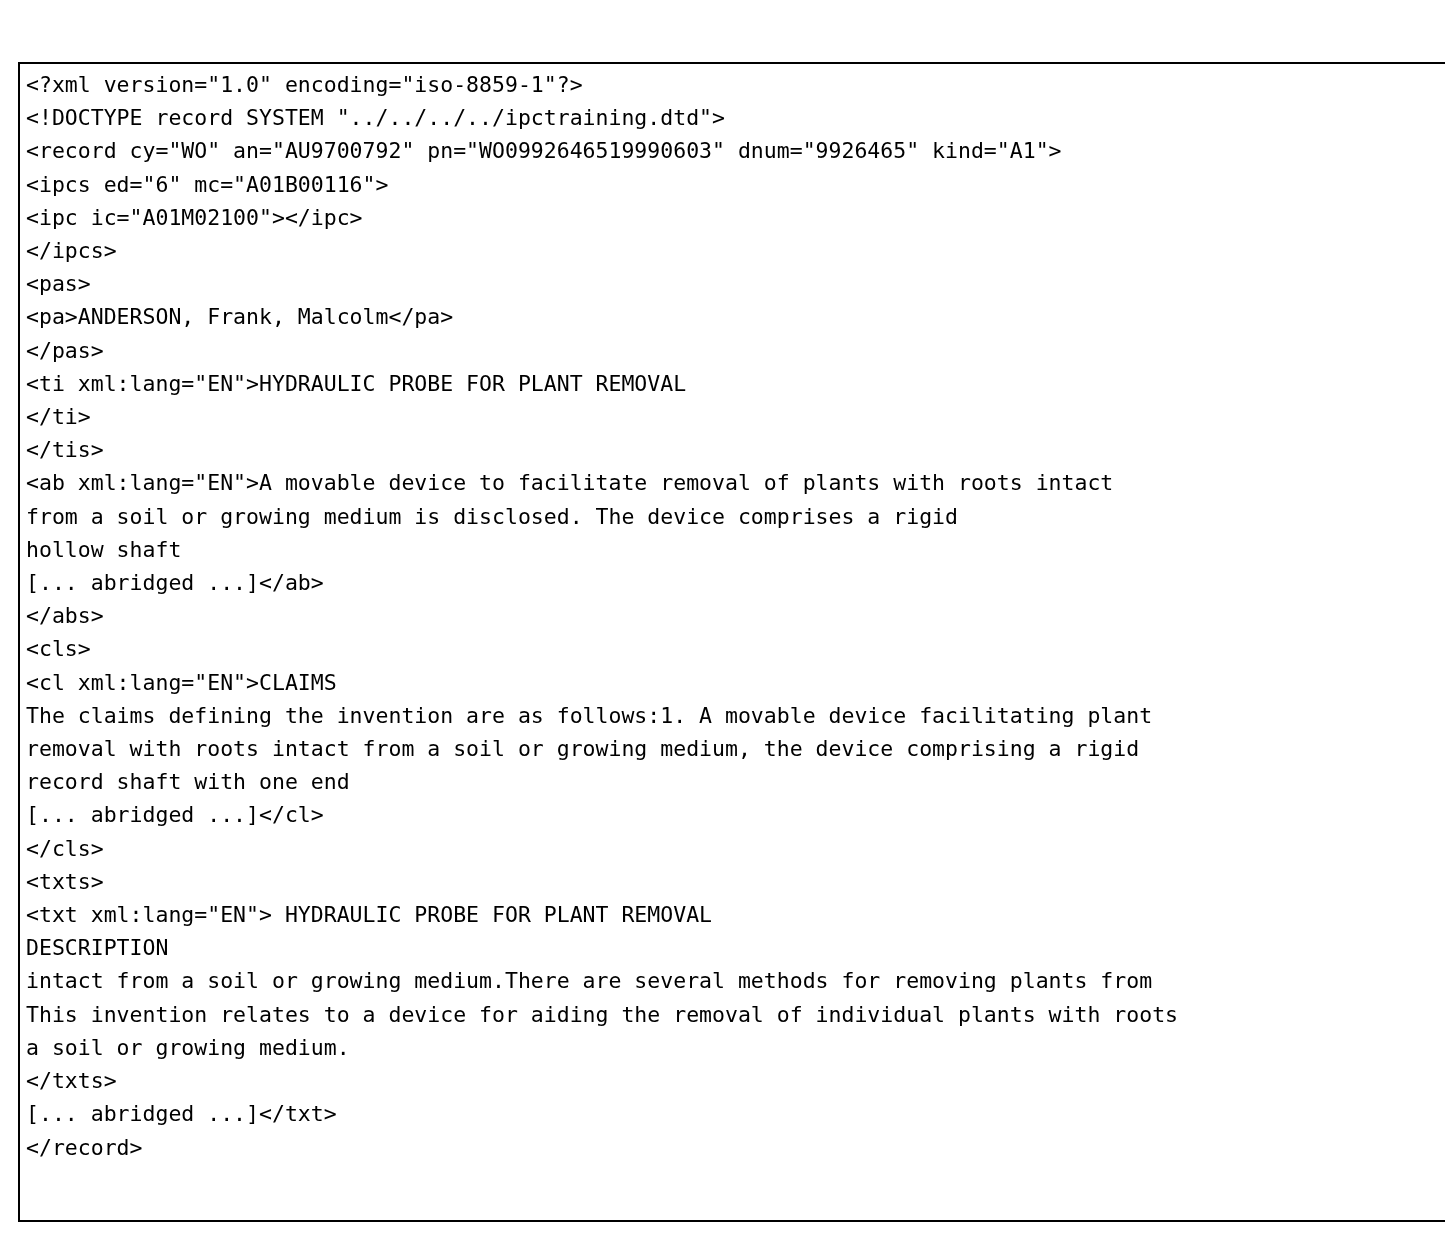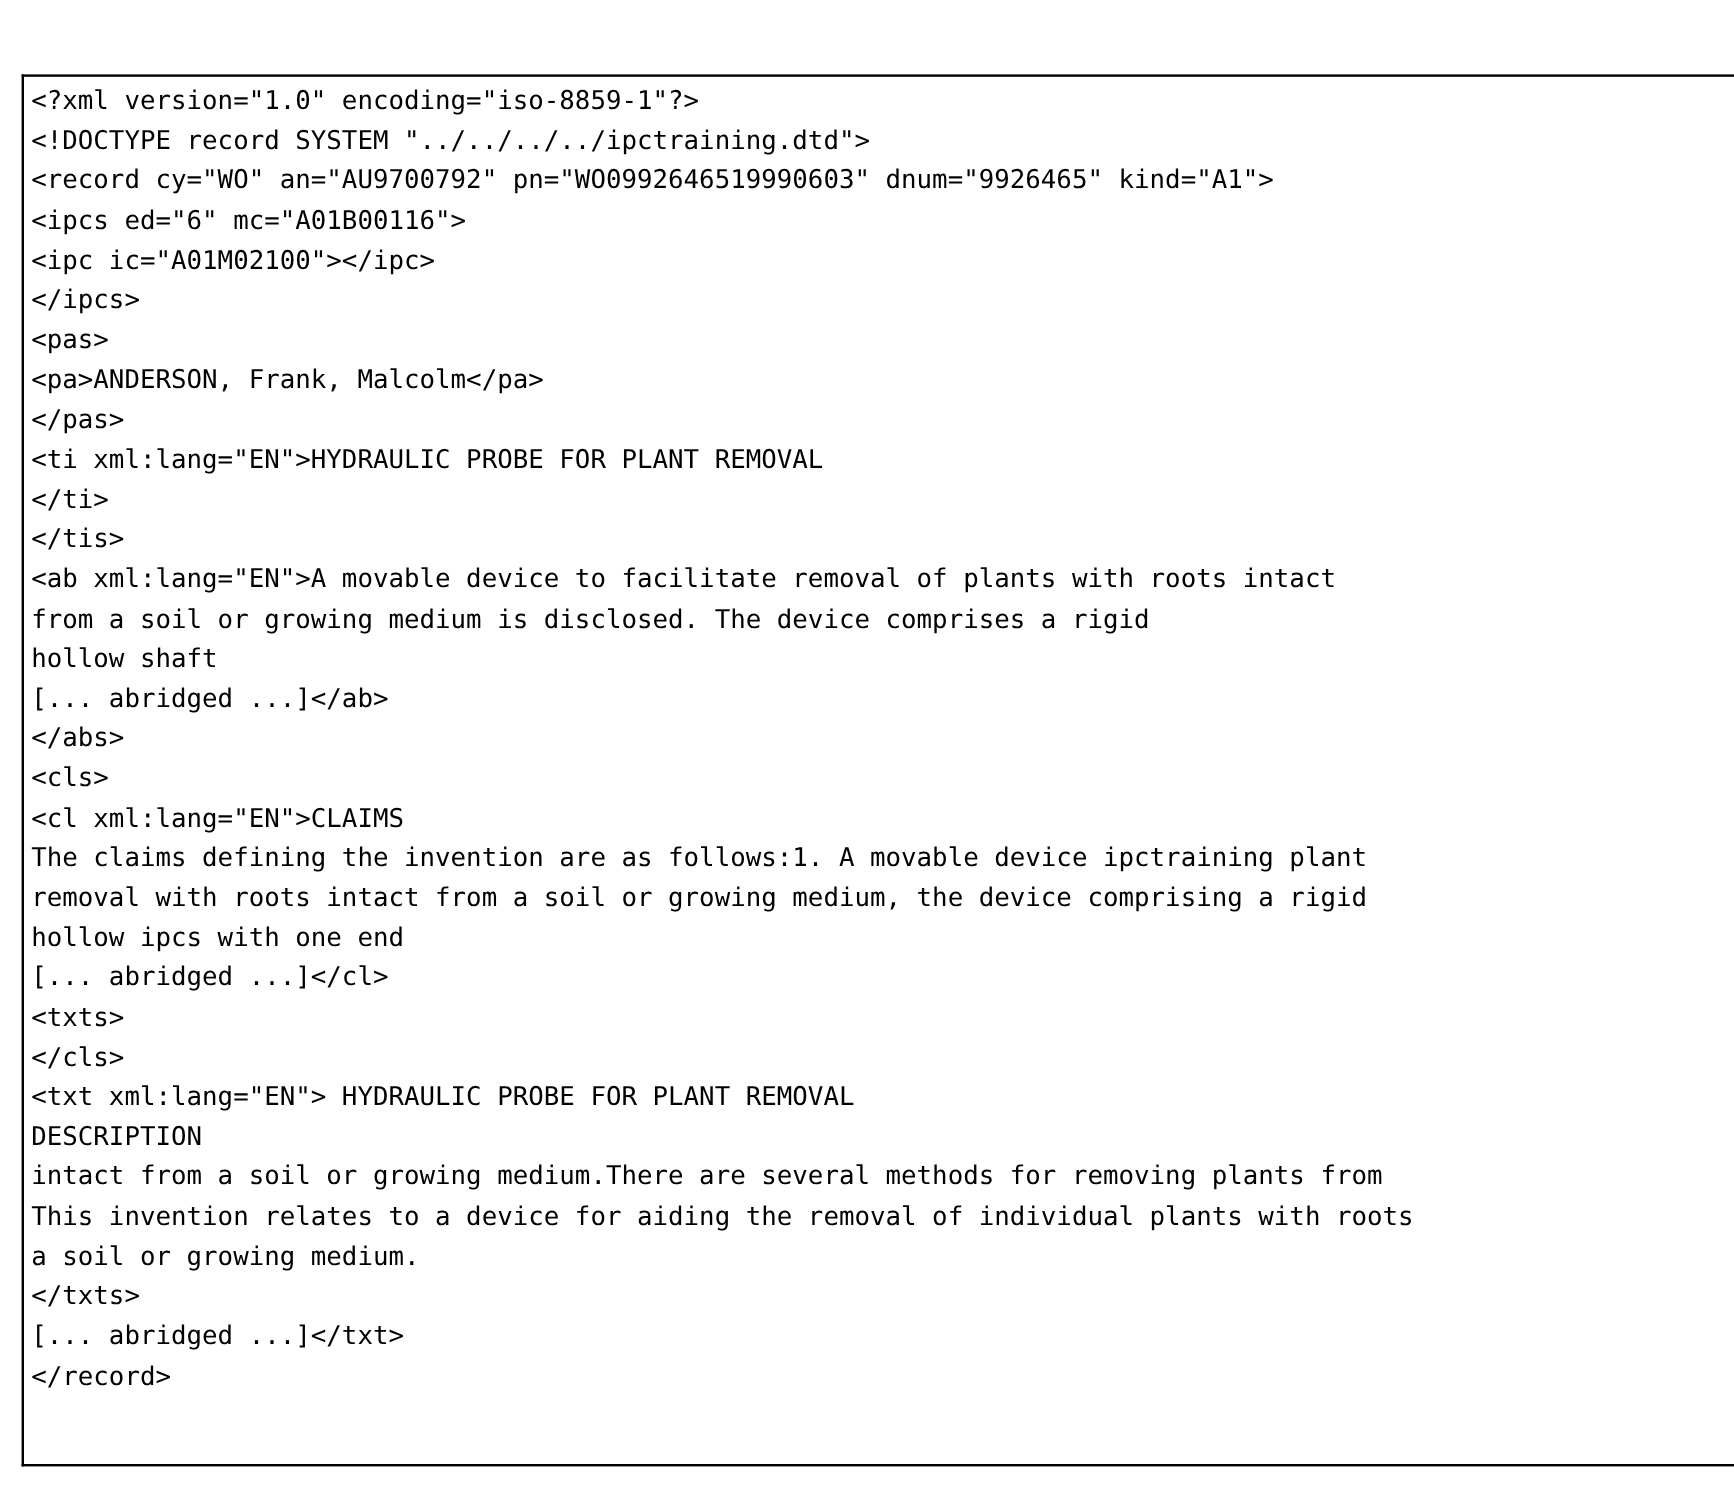--- a/index.html
+++ b/index.html
@@ -53,26 +53,26 @@
       <div class="code-line">&lt;ti xml:lang="EN"&gt;HYDRAULIC PROBE FOR PLANT REMOVAL</div>
       <div class="code-line">&lt;/ti&gt;</div>
       <div class="code-line">&lt;/tis&gt;</div>
       <div class="code-line">&lt;ab xml:lang="EN"&gt;A movable device to facilitate removal of plants with roots intact</div>
       <div class="code-line">from a soil or growing medium is disclosed. The device comprises a rigid</div>
       <div class="code-line">hollow shaft</div>
       <div class="code-line">[... abridged ...]&lt;/ab&gt;</div>
       <div class="code-line">&lt;/abs&gt;</div>
       <div class="code-line">&lt;cls&gt;</div>
       <div class="code-line">&lt;cl xml:lang="EN"&gt;CLAIMS</div>
-      <div class="code-line">The claims defining the invention are as follows:1. A movable device ipctraining plant</div>
+      <div class="code-line">The claims defining the invention are as follows:1. A movable device facilitating plant</div>
       <div class="code-line">removal with roots intact from a soil or growing medium, the device comprising a rigid</div>
-      <div class="code-line">hollow ipcs with one end</div>
+      <div class="code-line">record shaft with one end</div>
       <div class="code-line">[... abridged ...]&lt;/cl&gt;</div>
+      <div class="code-line">&lt;/cls&gt;</div>
       <div class="code-line">&lt;txts&gt;</div>
-      <div class="code-line">&lt;/cls&gt;</div>
       <div class="code-line">&lt;txt xml:lang="EN"&gt; HYDRAULIC PROBE FOR PLANT REMOVAL</div>
       <div class="code-line">DESCRIPTION</div>
       <div class="code-line">intact from a soil or growing medium.There are several methods for removing plants from</div>
       <div class="code-line">This invention relates to a device for aiding the removal of individual plants with roots</div>
       <div class="code-line">a soil or growing medium.</div>
       <div class="code-line">&lt;/txts&gt;</div>
       <div class="code-line">[... abridged ...]&lt;/txt&gt;</div>
       <div class="code-line">&lt;/record&gt;</div>
     </div>
 </div>

